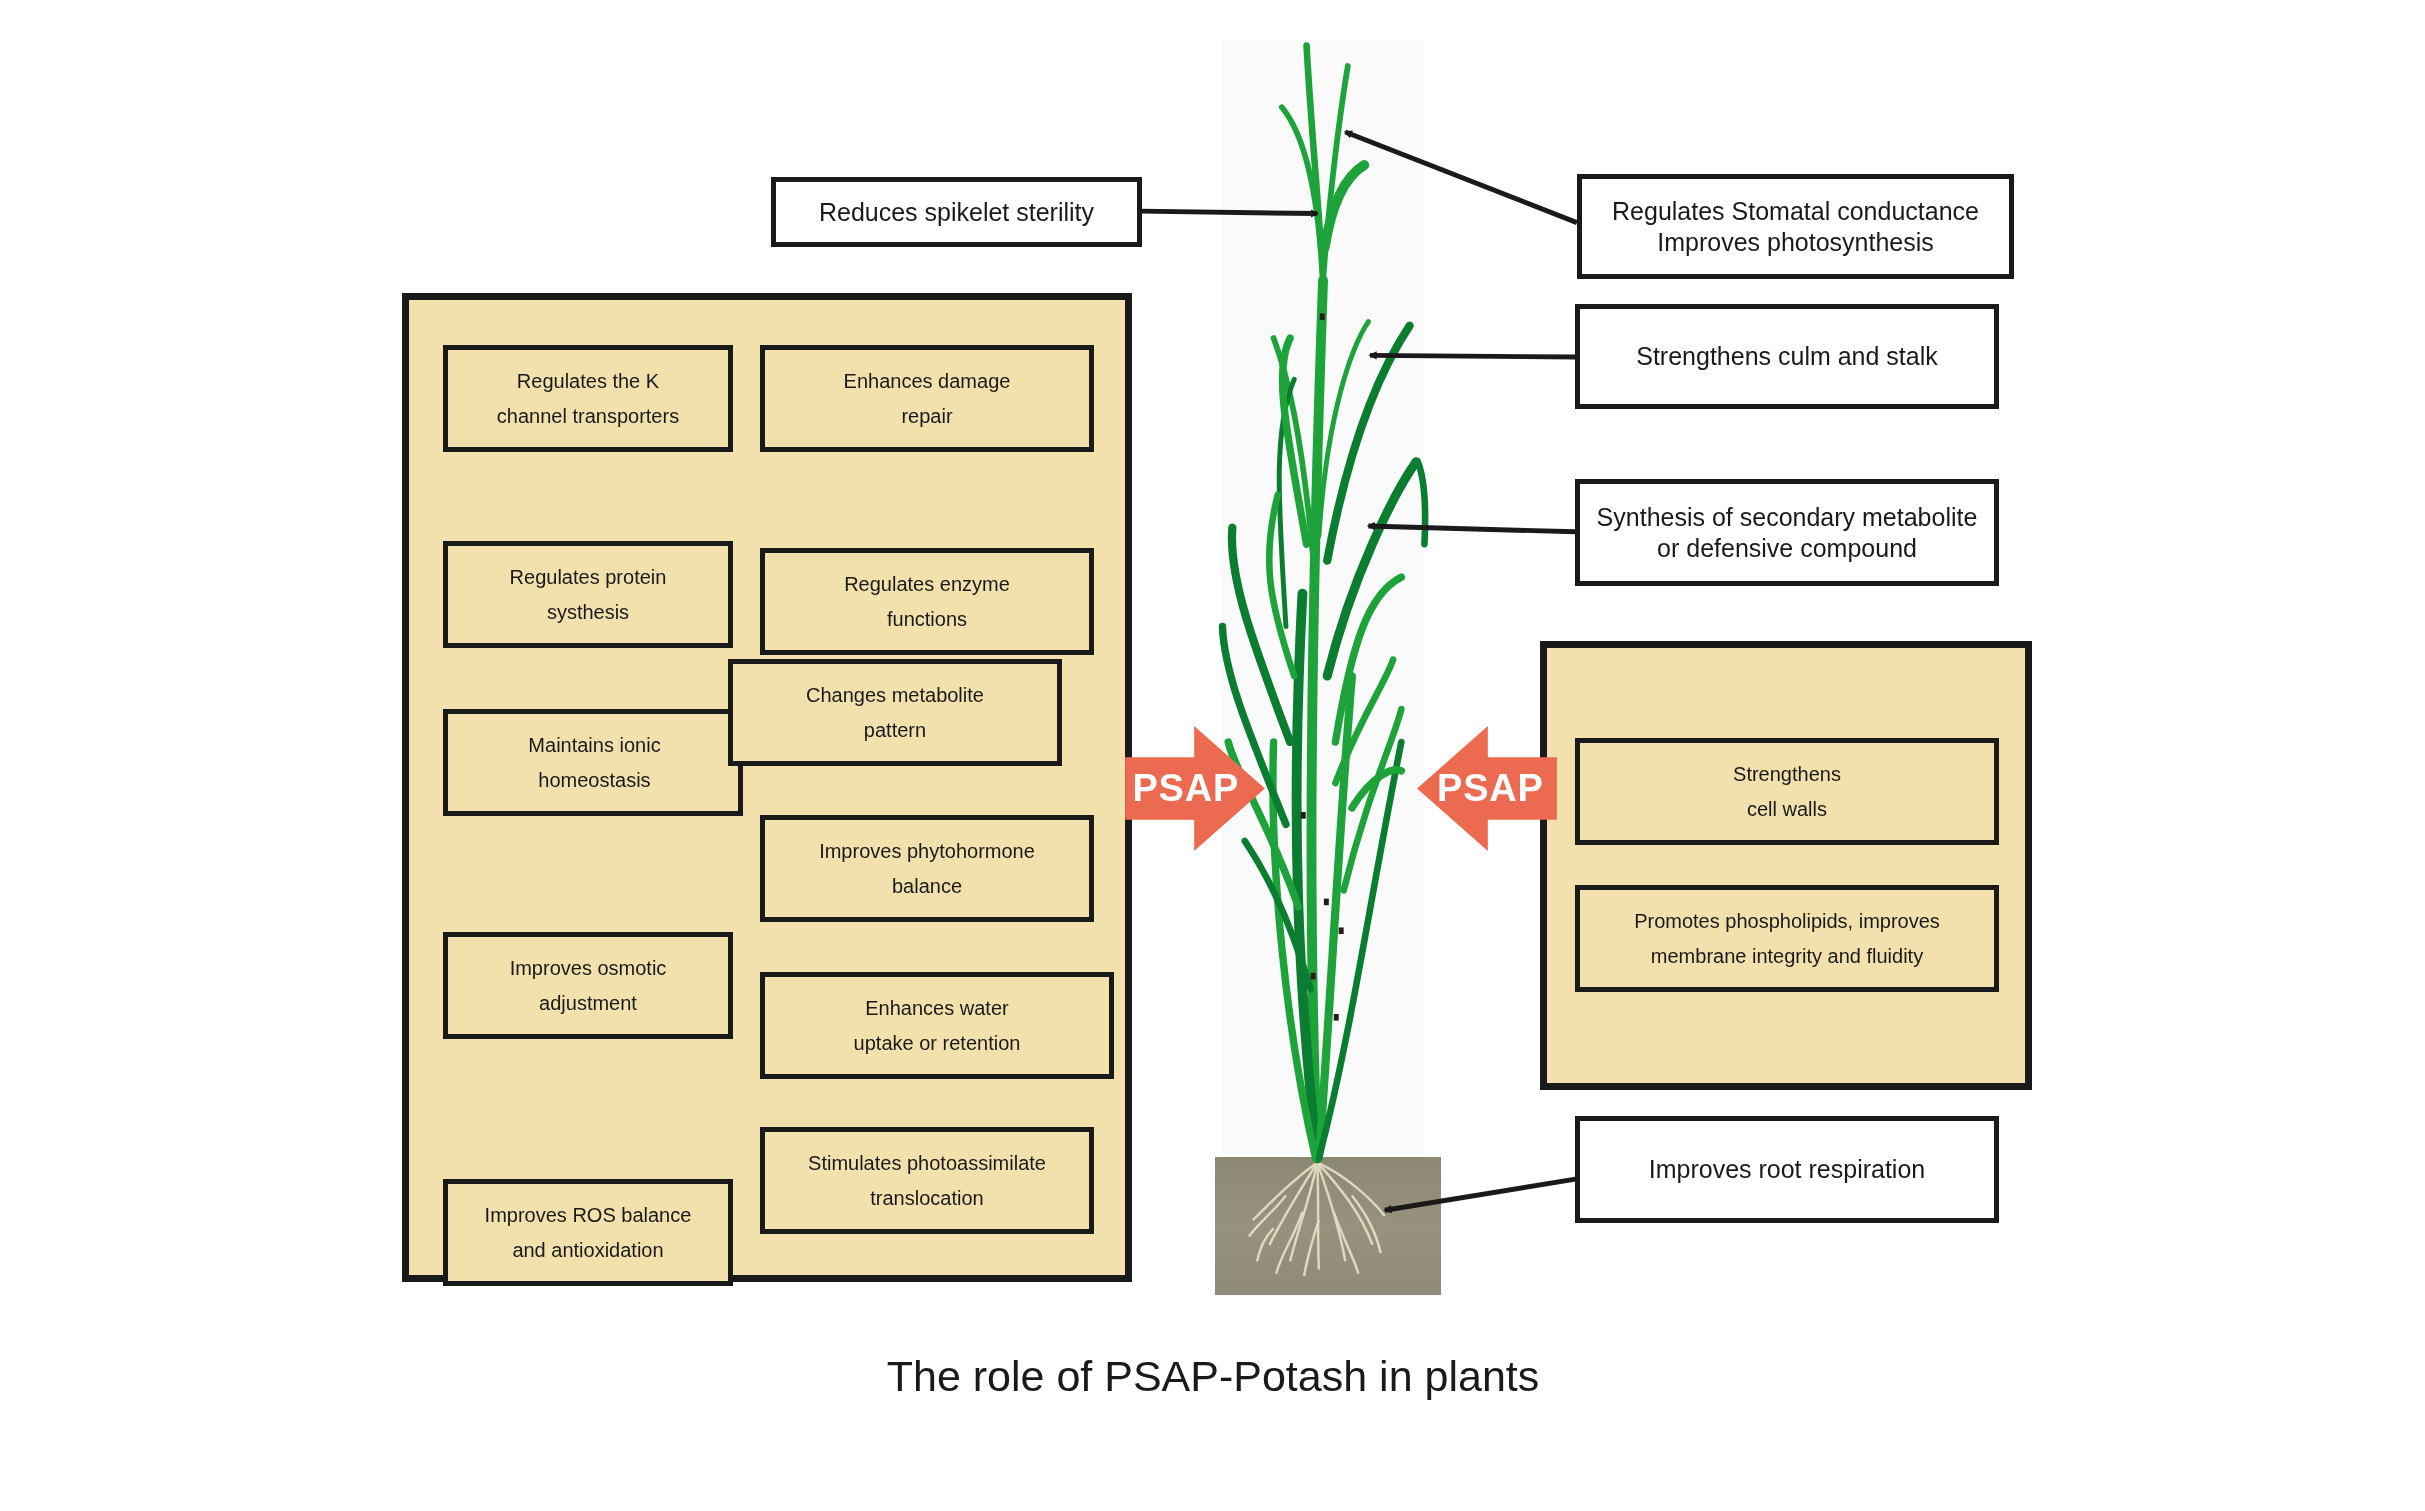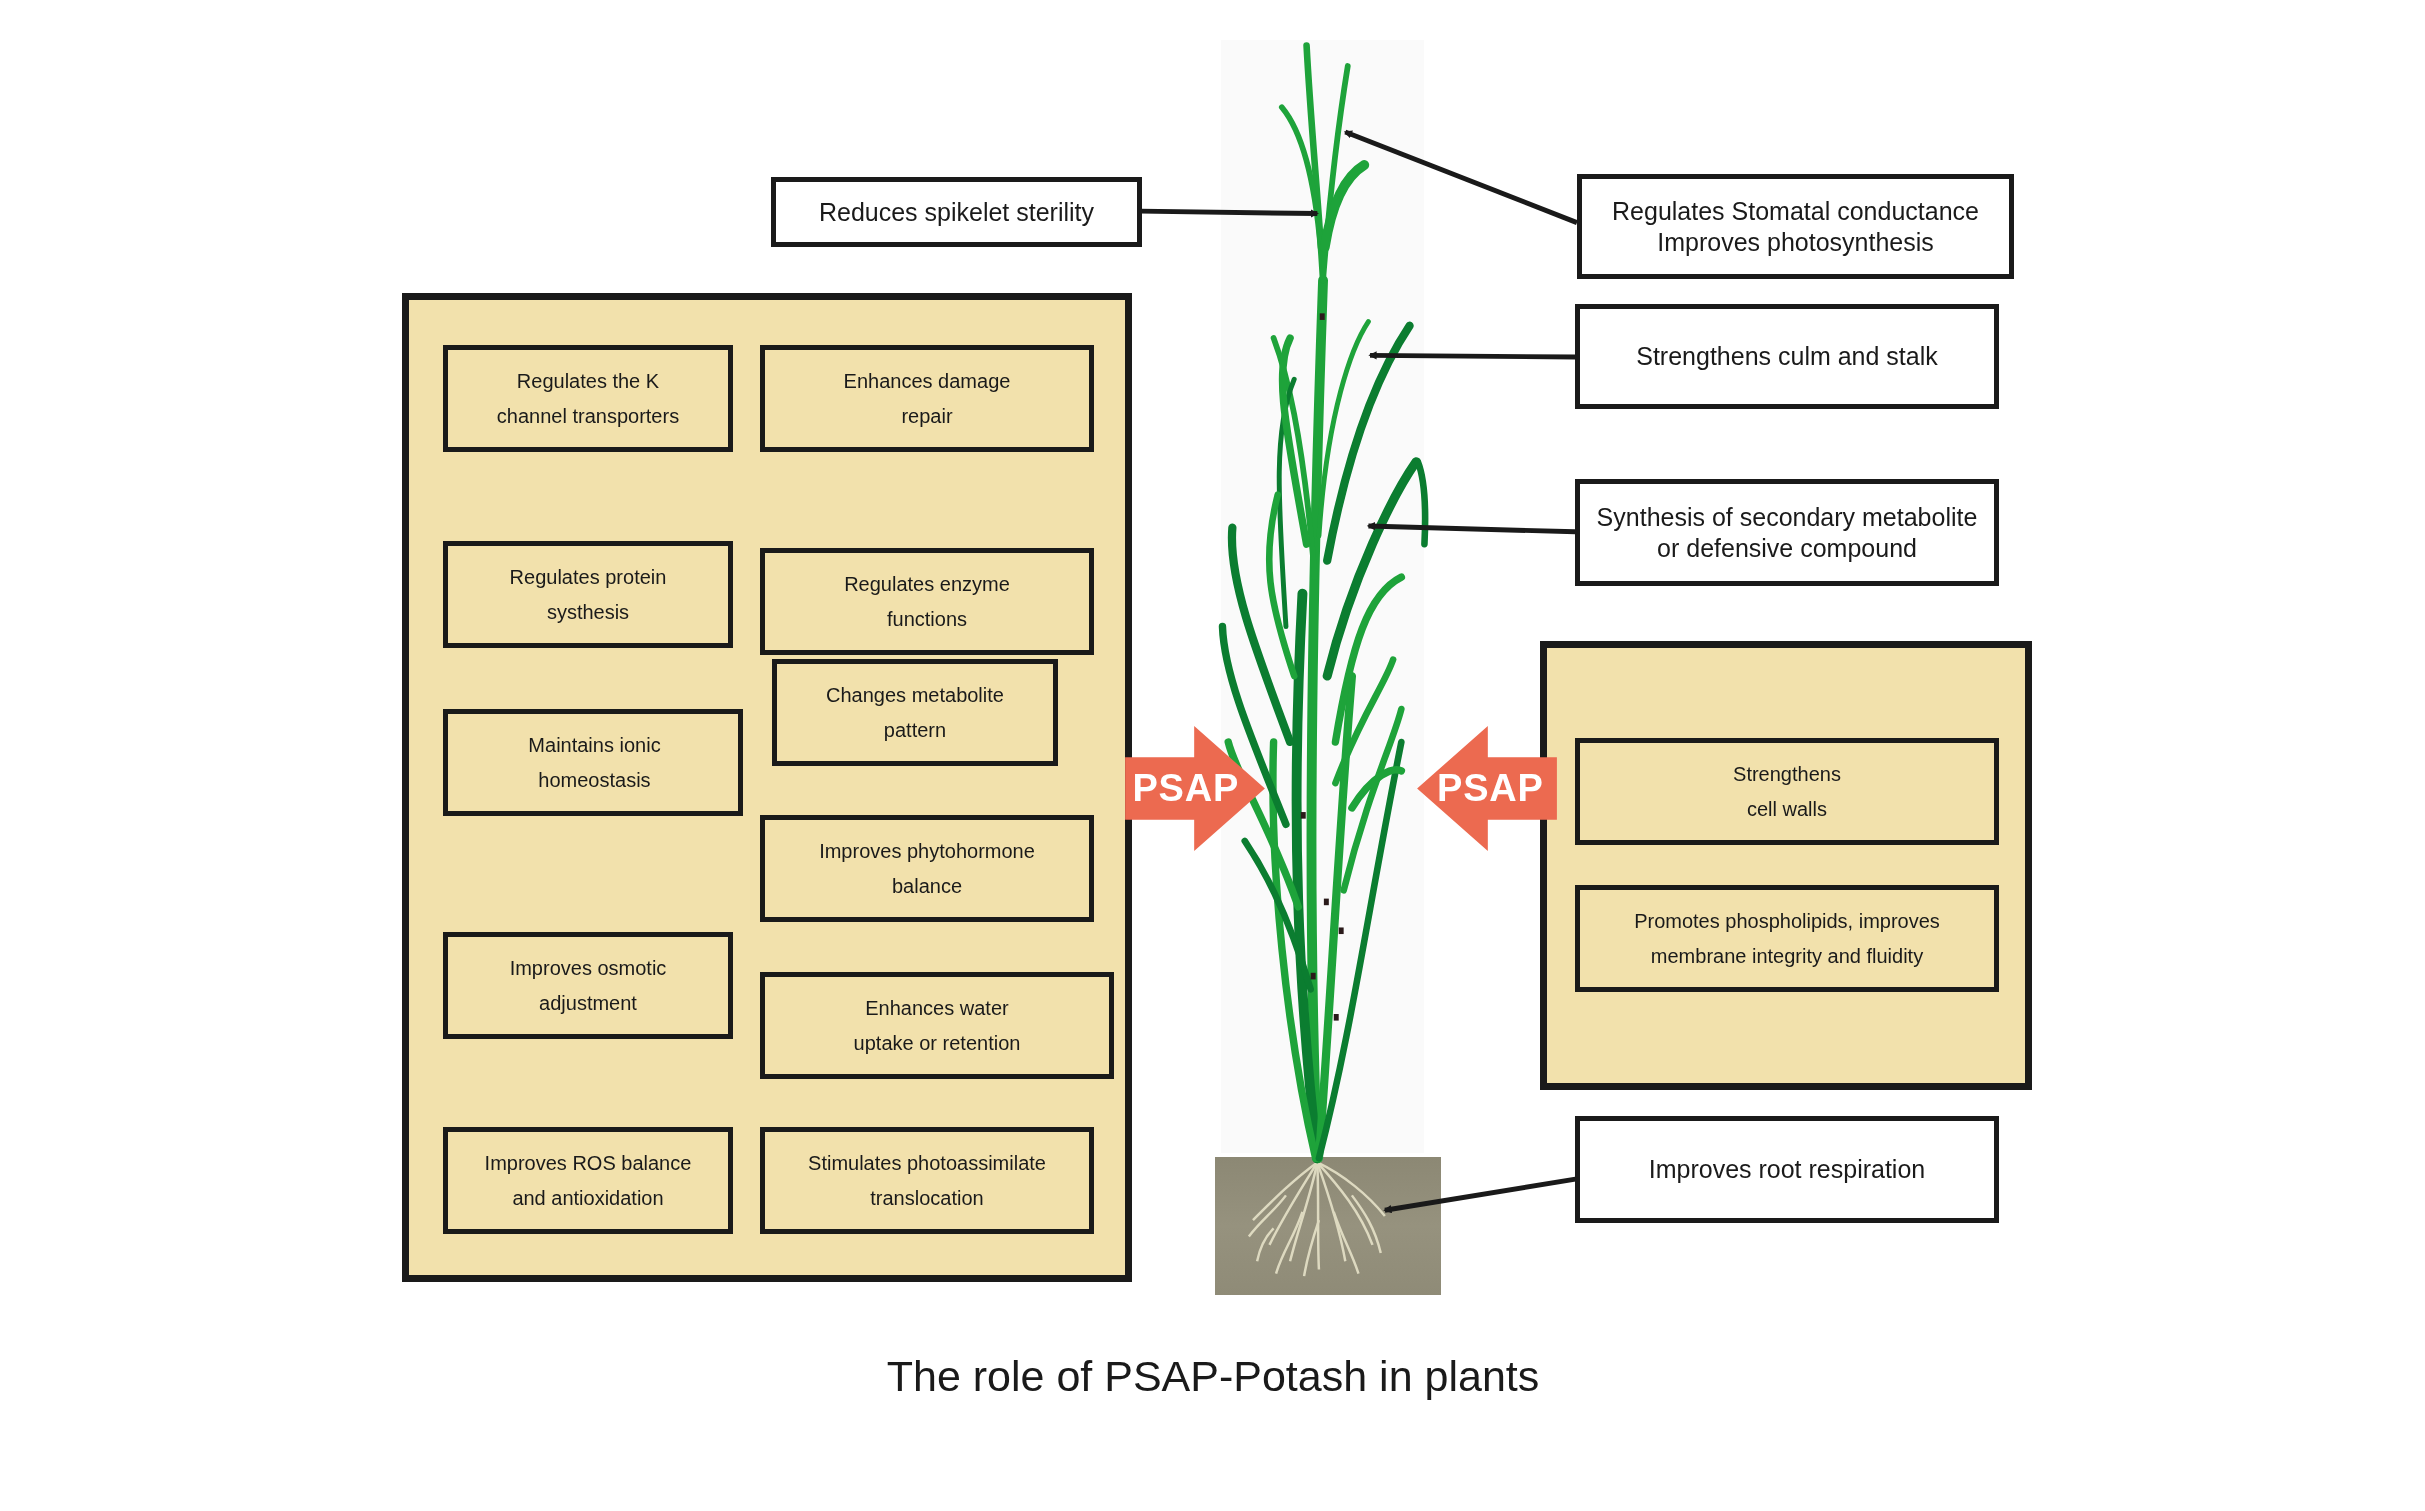--- a/index.html
+++ b/index.html
@@ -135,34 +135,34 @@
 systhesis</span>
 </div>
 <div class="ibox" style="left:443px; top:709px; width:300px; height:107px;padding-left:8px;">
   <span>Maintains ionic
 homeostasis</span>
 </div>
 <div class="ibox" style="left:443px; top:932px; width:290px; height:107px;">
   <span>Improves osmotic
 adjustment</span>
 </div>
-<div class="ibox" style="left:443px; top:1127px; width:290px; height:107px;">
+<div class="ibox" style="left:443px; top:1179px; width:290px; height:107px;">
   <span>Improves ROS balance
 and antioxidation</span>
 </div>
 
 <div class="ibox" style="left:760px; top:345px; width:334px; height:107px;">
   <span>Enhances damage
 repair</span>
 </div>
 <div class="ibox" style="left:760px; top:502px; width:334px; height:107px;margin-top:46px;">
   <span>Regulates enzyme
 functions</span>
 </div>
-<div class="ibox" style="left:772px; top:659px; width:286px; height:107px;">
+<div class="ibox" style="left:728px; top:659px; width:334px; height:107px;">
   <span>Changes metabolite
 pattern</span>
 </div>
 <div class="ibox" style="left:760px; top:815px; width:334px; height:107px;">
   <span>Improves phytohormone
 balance</span>
 </div>
 <div class="ibox" style="left:760px; top:972px; width:354px; height:107px;text-align:center;">
   <span>Enhances water
 uptake or retention</span>

